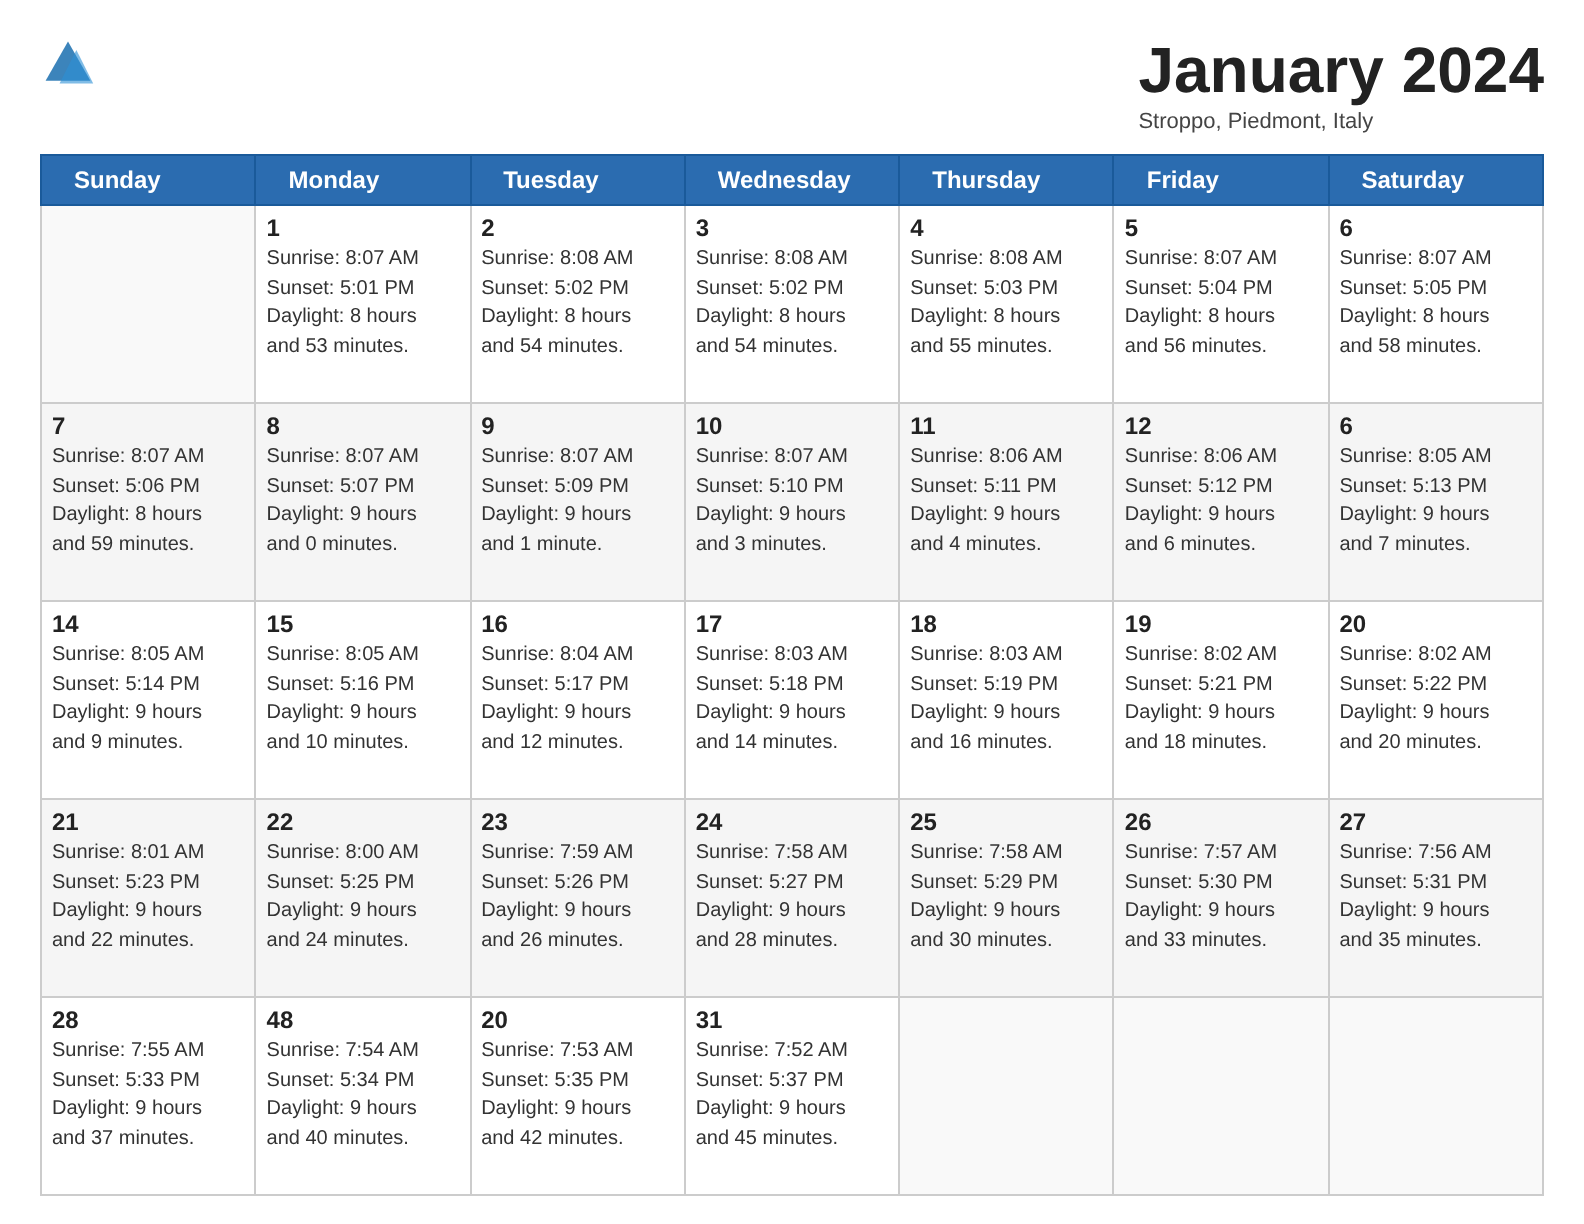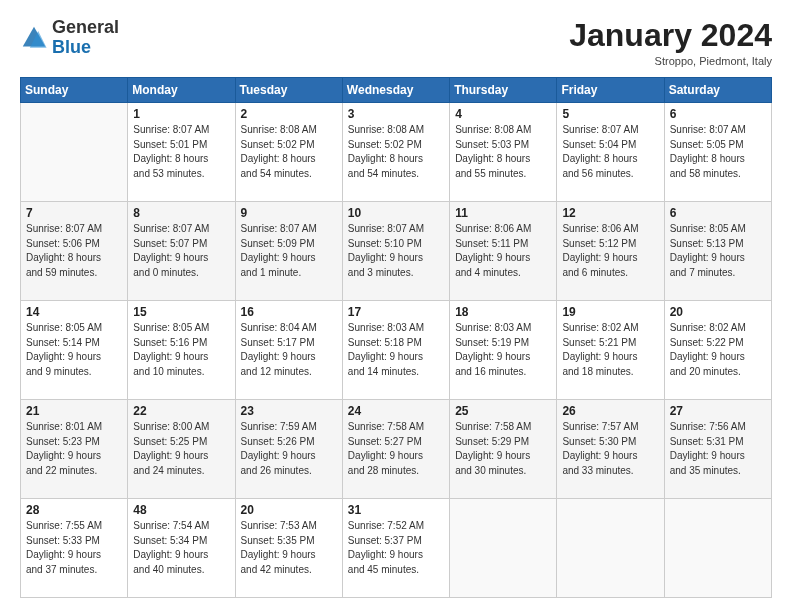--- a/index.html
+++ b/index.html
@@ -35,21 +35,21 @@
       line-height: 1.1;
     }
     .logo-general { color: #333; }
     .logo-blue { color: #1a6faf; }
     .logo-icon {
       width: 28px;
       height: 28px;
       margin-right: 4px;
     }
     .title-block {
-      text-align: right;
+      text-align: left;
     }
     .month-title {
       font-size: 32px;
       font-weight: bold;
       color: #222;
       line-height: 1.1;
     }
     .location {
       font-size: 11px;
       color: #444;
@@ -57,21 +57,21 @@
     }
     .calendar {
       flex: 1;
       border-collapse: collapse;
       width: 100%;
       font-size: 10.5px;
     }
     .calendar thead tr th {
       background: #2b6cb0;
       color: #fff;
-      padding: 5px 4px;
+      padding: 5px 16px;
       text-align: left;
       font-size: 12px;
       font-weight: bold;
       border: 1px solid #1a5a9a;
     }
     .calendar tbody tr td {
       border: 1px solid #ccc;
       vertical-align: top;
       padding: 4px 5px;
       width: calc(100% / 7);
@@ -97,24 +97,20 @@
 </head>
 <body>
 
 <div class="page">
   <div class="header">
     <div class="logo">
       <svg class="logo-icon" viewBox="0 0 40 40">
         <polygon points="20,4 36,32 4,32" fill="#1a6faf" opacity="0.85"></polygon>
         <polygon points="26,10 38,34 14,34" fill="#2b8fd6" opacity="0.6"></polygon>
       </svg>
-      <div class="logo-text">
-        <span class="logo-general">General</span>
-        <span class="logo-blue">Blue</span>
-      </div>
     </div>
     <div class="title-block">
       <div class="month-title">January 2024</div>
       <div class="location">Stroppo, Piedmont, Italy</div>
     </div>
   </div>
 
   <table class="calendar">
     <thead>
       <tr>

